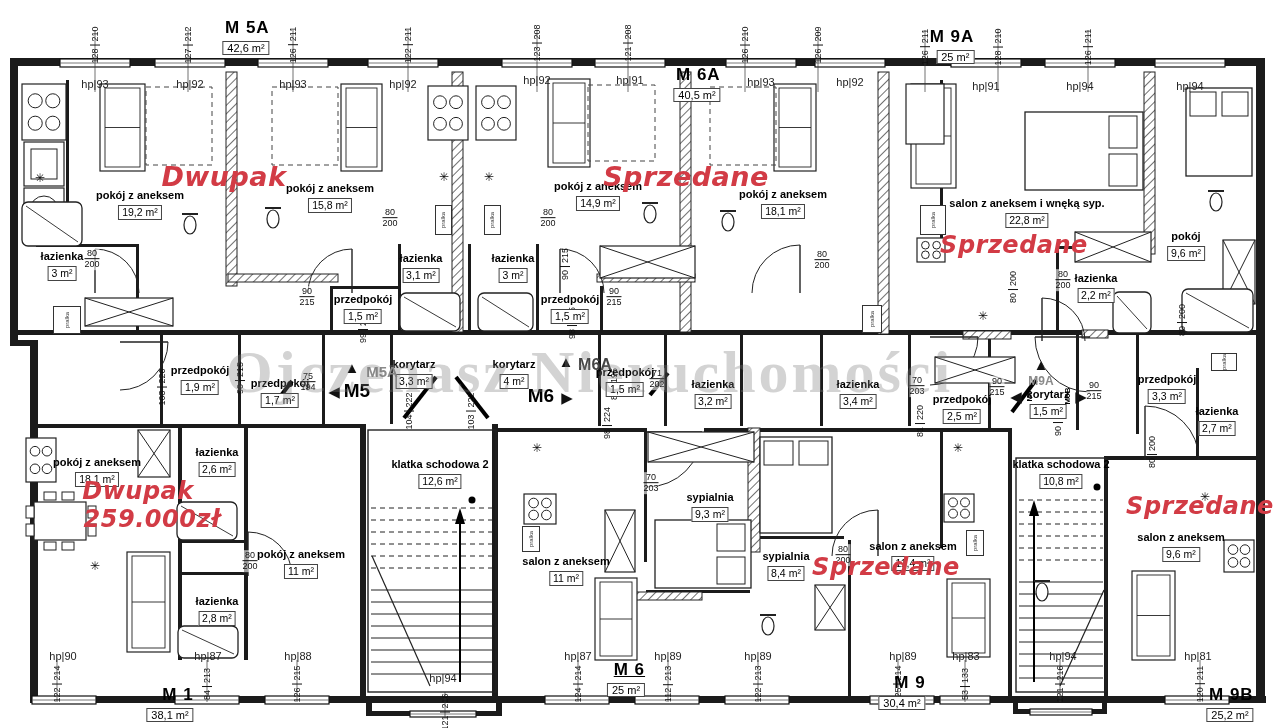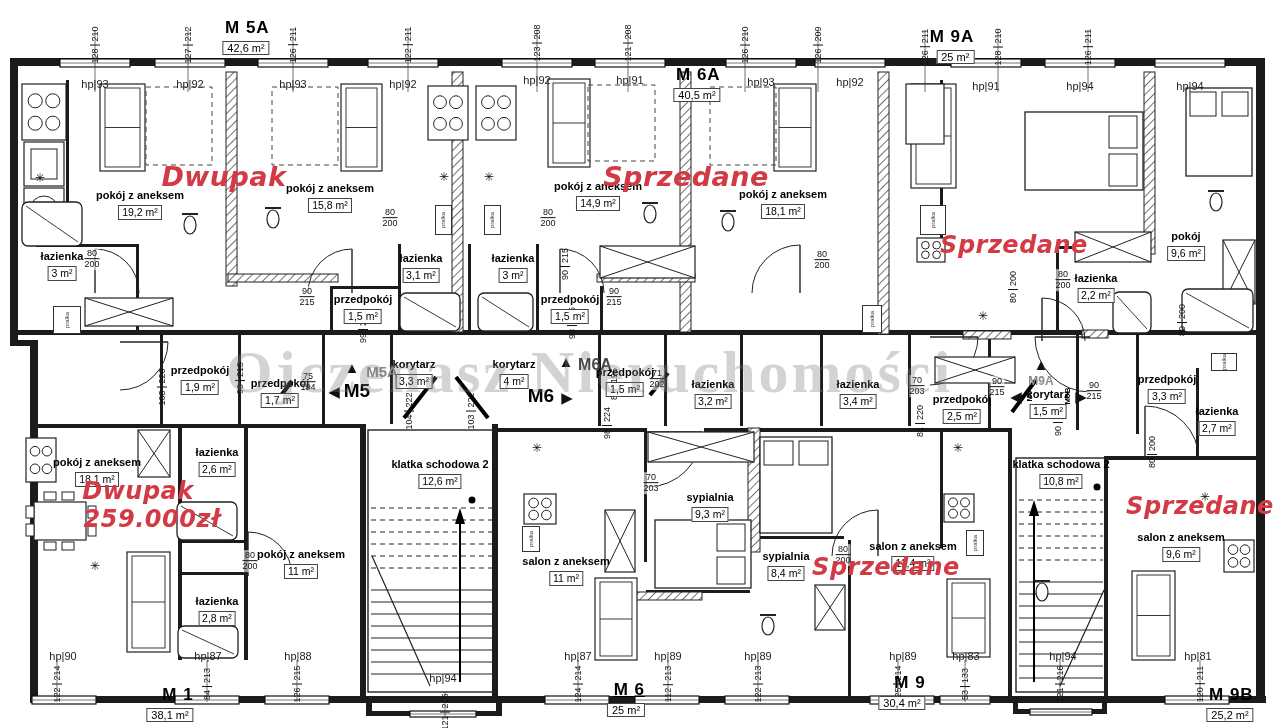--- a/index.html
+++ b/index.html
@@ -415,20 +415,21 @@
         <line x1="1060" y1="660" x2="1060" y2="702" stroke="#333" stroke-width="0.7"></line>
         <line x1="1200" y1="660" x2="1200" y2="702" stroke="#333" stroke-width="0.7"></line>
       </g>
   </svg>
 
   <div id="labels">
       <div class="room-label" style="left: 140px; top: 190px;"><div class="rname">pokój z aneksem</div><div class="rarea">19,2 m²</div></div>
       <div class="room-label" style="left: 330px; top: 183px;"><div class="rname">pokój z aneksem</div><div class="rarea">15,8 m²</div></div>
       <div class="room-label" style="left: 598px; top: 181px;"><div class="rname">pokój z aneksem</div><div class="rarea">14,9 m²</div></div>
       <div class="room-label" style="left: 783px; top: 189px;"><div class="rname">pokój z aneksem</div><div class="rarea">18,1 m²</div></div>
+      <div class="room-label" style="left: 1027px; top: 198px;"><div class="rname">salon z aneksem i wnęką syp.</div><div class="rarea">22,8 m²</div></div>
       <div class="room-label" style="left: 1186px; top: 231px;"><div class="rname">pokój</div><div class="rarea">9,6 m²</div></div>
       <div class="room-label" style="left: 62px; top: 251px;"><div class="rname">łazienka</div><div class="rarea">3 m²</div></div>
       <div class="room-label" style="left: 421px; top: 253px;"><div class="rname">łazienka</div><div class="rarea">3,1 m²</div></div>
       <div class="room-label" style="left: 513px; top: 253px;"><div class="rname">łazienka</div><div class="rarea">3 m²</div></div>
       <div class="room-label" style="left: 1096px; top: 273px;"><div class="rname">łazienka</div><div class="rarea">2,2 m²</div></div>
       <div class="room-label" style="left: 363px; top: 294px;"><div class="rname">przedpokój</div><div class="rarea">1,5 m²</div></div>
       <div class="room-label" style="left: 570px; top: 294px;"><div class="rname">przedpokój</div><div class="rarea">1,5 m²</div></div>
       <div class="room-label" style="left: 200px; top: 365px;"><div class="rname">przedpokój</div><div class="rarea">1,9 m²</div></div>
       <div class="room-label" style="left: 280px; top: 378px;"><div class="rname">przedpokój</div><div class="rarea">1,7 m²</div></div>
       <div class="room-label" style="left: 414px; top: 359px;"><div class="rname">korytarz</div><div class="rarea">3,3 m²</div></div>
@@ -448,21 +449,21 @@
       <div class="room-label" style="left: 566px; top: 556px;"><div class="rname">salon z aneksem</div><div class="rarea">11 m²</div></div>
       <div class="room-label" style="left: 710px; top: 492px;"><div class="rname">sypialnia</div><div class="rarea">9,3 m²</div></div>
       <div class="room-label" style="left: 786px; top: 551px;"><div class="rname">sypialnia</div><div class="rarea">8,4 m²</div></div>
       <div class="room-label" style="left: 913px; top: 541px;"><div class="rname">salon z aneksem</div><div class="rarea">11,4 m²</div></div>
       <div class="room-label" style="left: 1061px; top: 459px;"><div class="rname">klatka schodowa 2</div><div class="rarea">10,8 m²</div></div>
       <div class="room-label" style="left: 1181px; top: 532px;"><div class="rname">salon z aneksem</div><div class="rarea">9,6 m²</div></div>
       <div class="unit-title" style="left: 246px; top: 18px;"><div class="uname">M 5A</div><div class="uarea">42,6 m²</div></div>
       <div class="unit-title" style="left: 697px; top: 17px; margin-top: 48px;"><div class="uname">M 6A</div><div class="uarea">40,5 m²</div></div>
       <div class="unit-title" style="left: 952px; top: 27px;"><div class="uname">M 9A</div><div class="uarea">25 m²</div></div>
       <div class="unit-title" style="left: 170px; top: 685px;"><div class="uname">M 1</div><div class="uarea">38,1 m²</div></div>
-      <div class="unit-title" style="left: 626px; top: 680px; text-decoration: underline;"><div class="uname">M 6</div><div class="uarea">25 m²</div></div>
+      <div class="unit-title" style="left: 626px; top: 660px; text-decoration: underline;"><div class="uname">M 6</div><div class="uarea">25 m²</div></div>
       <div class="unit-title" style="left: 858px; top: 673px; margin-left: 44px;"><div class="uname">M 9</div><div class="uarea">30,4 m²</div></div>
       <div class="unit-title" style="left: 1230px; top: 685px;"><div class="uname">M 9B</div><div class="uarea">25,2 m²</div></div>
       <div class="rdim" style="left: 95px; top: 45px;"><span class="a">128</span><span class="b">210</span></div>
       <div class="rdim" style="left: 188px; top: 45px;"><span class="a">127</span><span class="b">212</span></div>
       <div class="rdim" style="left: 293px; top: 45px;"><span class="a">126</span><span class="b">211</span></div>
       <div class="rdim" style="left: 408px; top: 45px;"><span class="a">122</span><span class="b">211</span></div>
       <div class="rdim" style="left: 537px; top: 43px;"><span class="a">123</span><span class="b">208</span></div>
       <div class="rdim" style="left: 628px; top: 43px;"><span class="a">121</span><span class="b">208</span></div>
       <div class="rdim" style="left: 745px; top: 45px;"><span class="a">126</span><span class="b">210</span></div>
       <div class="rdim" style="left: 818px; top: 45px;"><span class="a">126</span><span class="b">209</span></div>

